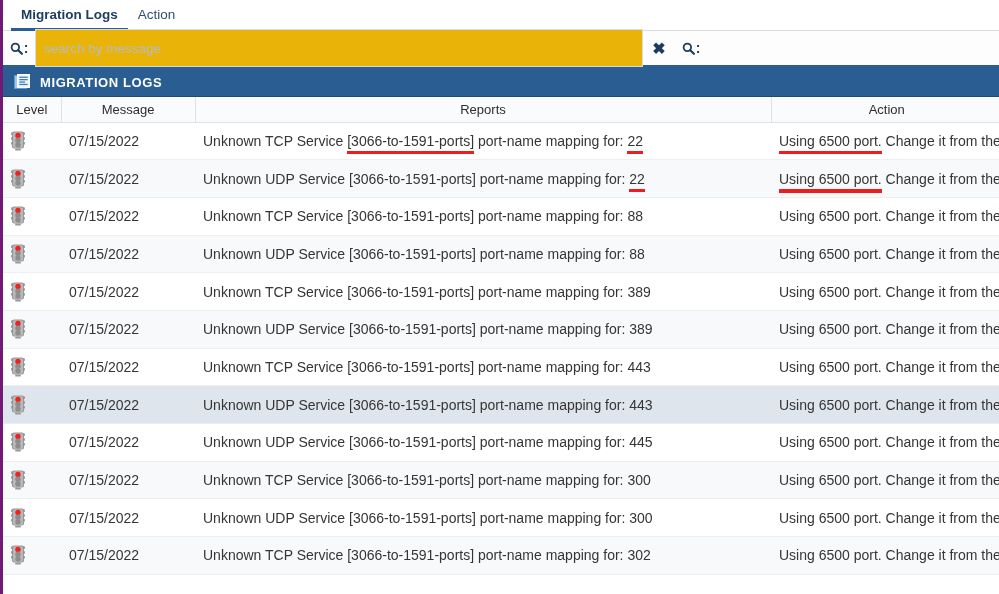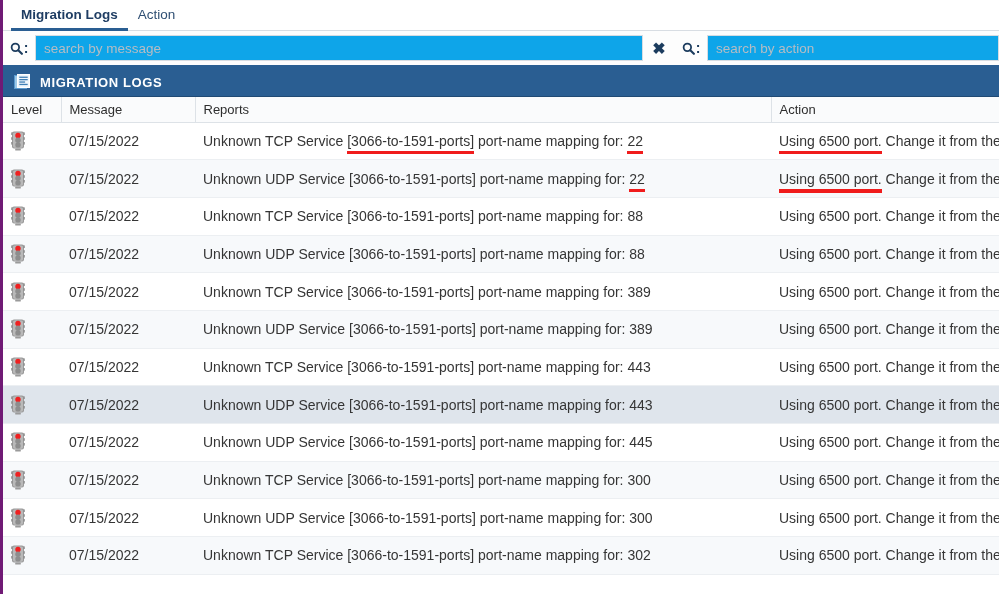--- a/index.html
+++ b/index.html
@@ -72,23 +72,23 @@
     justify-content: center;
     font-size: 13px;
     font-weight: bold;
     color: #1c3c5e;
     user-select: none;
   }
   .q-icon svg { display:block; }
   .q-colon { font-weight: bold; font-size: 14px; color: #1c3c5e; margin-left: 1px; }
   .search-input {
     flex: 1;
-    height: 26px;
+    height: 38px;
     border: 1px solid #d6dce2;
-    background: #0ea5e9;
+    background: #eab308;
     font-size: 13.5px;
     color: #333;
     padding: 0 8px;
     outline: none;
     font-family: "Liberation Sans", sans-serif;
   }
   .search-input::placeholder { color: #b6bcc3; }
   .clear-btn {
     width: 32px;
     display: flex;
@@ -127,21 +127,21 @@
   table.logs {
     width: 999px;
     border-collapse: collapse;
     table-layout: fixed;
   }
   table.logs th {
     background: #fafbfc;
     font-weight: normal;
     font-size: 13px;
     color: #2e2e2e;
-    text-align: left;
+    text-align: center;
     height: 25px;
     padding: 0 8px;
     border-bottom: 1px solid #dde2e7;
     border-right: 1px solid #dde2e7;
     vertical-align: middle;
   }
   table.logs th:last-child { border-right: none; }
   table.logs td {
     font-size: 14px;
     color: #353535;
@@ -215,21 +215,20 @@
       <div class="clear-btn">✖</div>
     </div>
     <div class="search-group act">
       <div class="q-icon">
         <svg width="13" height="13" viewBox="0 0 16 16" aria-hidden="true">
           <circle cx="6.6" cy="6.6" r="4.6" fill="none" stroke="#1c3c5e" stroke-width="2.2"></circle>
           <line x1="10.2" y1="10.2" x2="14.6" y2="14.6" stroke="#1c3c5e" stroke-width="2.6" stroke-linecap="round"></line>
         </svg>
         <span class="q-colon">:</span>
       </div>
-      <input class="search-input" type="text" placeholder="search by action" style="">
     </div>
   </div>
 
   <div class="panel-title">
     <span class="doc-icon">
       <svg width="16" height="16" viewBox="0 0 16 16" aria-hidden="true">
         <rect x="0.5" y="1.5" width="12" height="13" fill="#9dc9e8" stroke="#5b9bd0" stroke-width="1"></rect>
         <rect x="3.5" y="0.5" width="12" height="13" fill="#eef6fc" stroke="#ffffff" stroke-width="1"></rect>
         <rect x="5.3" y="2.6" width="8.4" height="1.3" fill="#3f7fb5"></rect>
         <rect x="5.3" y="5.0" width="8.4" height="1.3" fill="#3f7fb5"></rect>

